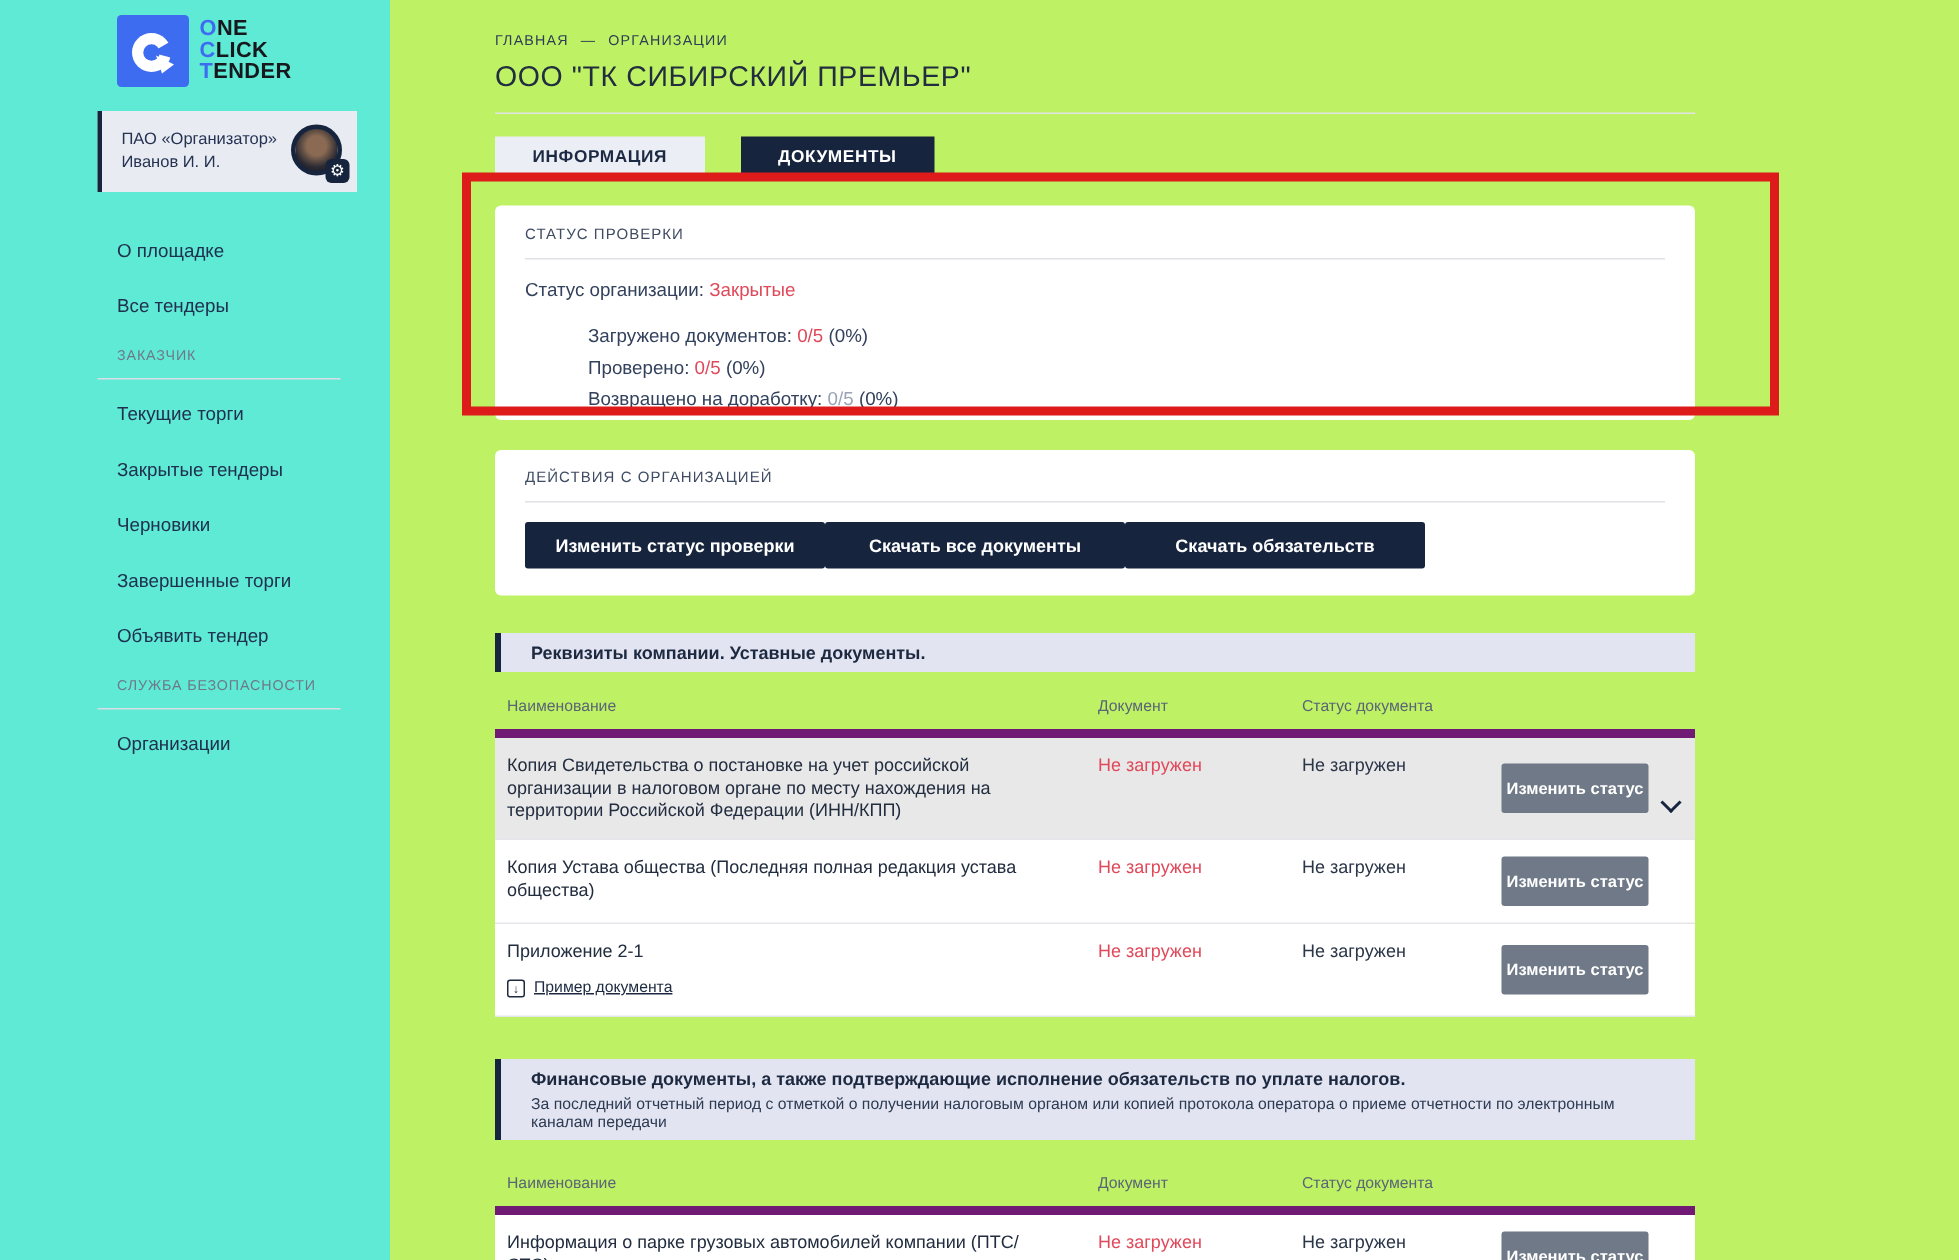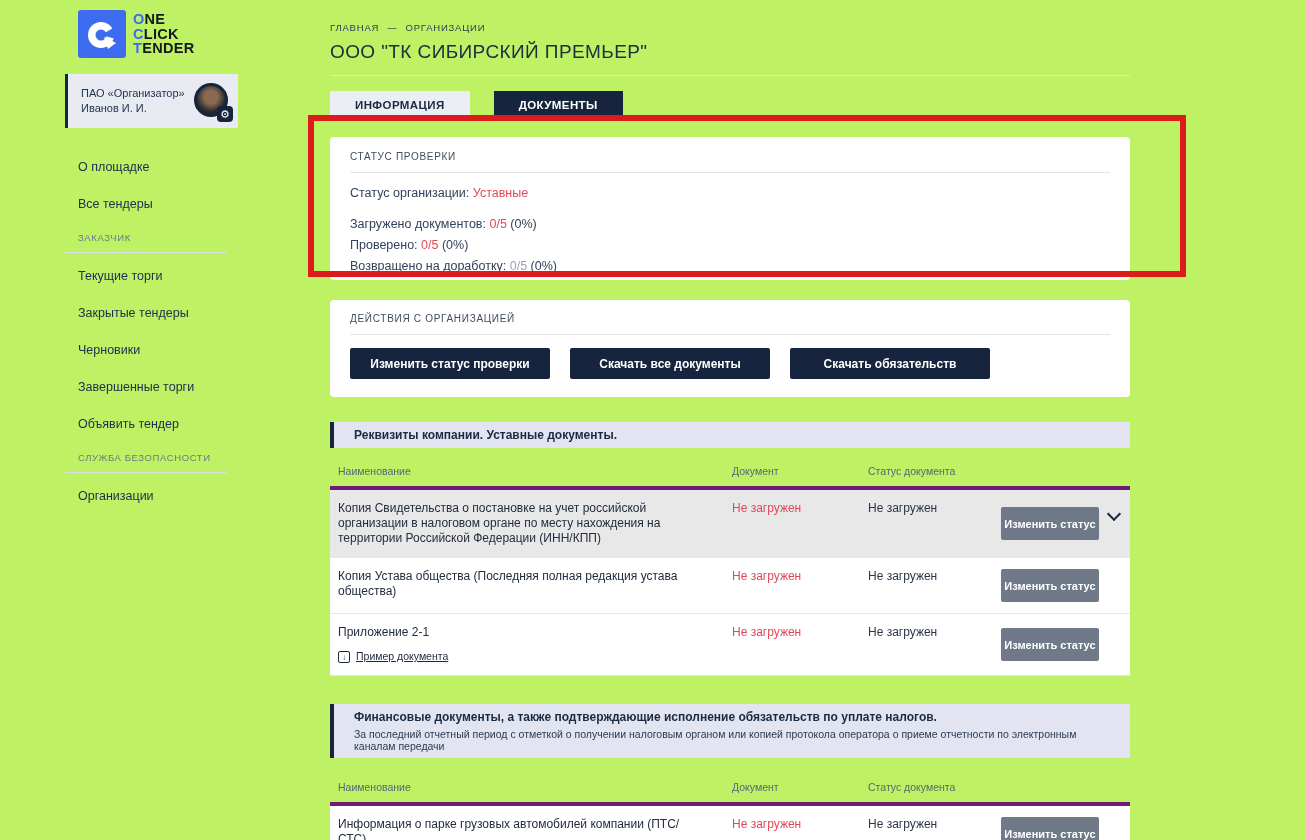--- a/index.html
+++ b/index.html
@@ -6,21 +6,21 @@
   html, body { width: 1306px; height: 840px; }
   body {
     font-family: "Liberation Sans", "DejaVu Sans", sans-serif;
     background: #ffffff;
     position: relative;
     overflow: hidden;
     color: #1f2c47;
   }
 
   
-  .sidebar { position: absolute; left: 0; top: 0; width: 260px; height: 100%; background: #bef264; }
+  .sidebar { position: absolute; left: 0; top: 0; width: 260px; height: 100%; background: #5eead4; }
   .logo { display: flex; align-items: center; gap: 7px; margin: 10px 0 16px 78px; cursor: pointer; }
   .logo-mark { width: 48px; height: 48px; flex: 0 0 48px; }
   .logo-text { font-weight: 800; font-size: 14.5px; line-height: 14.5px; letter-spacing: 0.3px; color: #16181d; }
   .logo-text .first { color: #3e6cf0; }
 
   .user-block {
     margin-left: 65px; width: 173px; background: #e9ebf2;
     border-left: 3px solid #16243d; padding: 9px 8px 9px 13px;
     display: flex; align-items: center; justify-content: space-between;
   }
@@ -67,59 +67,59 @@
     border: 6px solid #dd1b1b; z-index: 10; pointer-events: none;
   }
 
   .card { background: #ffffff; border-radius: 4px; }
   .card-title {
     font-size: 10px; letter-spacing: 0.7px; color: #3f4c63;
     padding-bottom: 10px; border-bottom: 1px solid #e1e1e6;
   }
 
   .status-card { margin-top: 19px; height: 143px; padding: 14px 20px; }
-  .status-line { font-size: 12.5px; color: #33415c; }
+  .status-line { font-size: 12.5px; color: #33415c; margin-left: 42px; }
   .status-line.first { margin: 13px 0 16px 0; }
   .status-line.counter { margin-bottom: 5px; line-height: 16px; }
   .val-red { color: #e0495a; }
   .val-muted { color: #9aa4b5; }
 
   .actions-card { margin-top: 20px; padding: 13px 20px 18px 20px; }
-  .actions-row { margin-top: 13px; display: flex; gap: 20px; }
+  .actions-row { margin-top: 13px; display: flex; gap: 0; }
   .action-btn {
     width: 200px; height: 31px; background: #16243d; color: #fff;
     font-size: 12px; font-weight: bold; border: none; border-radius: 2px; cursor: pointer;
     font-family: "Liberation Sans", sans-serif;
   }
 
   
   .section { margin-top: 25px; }
   .section-bar {
     background: #e2e5f1; border-left: 4px solid #16243d; padding: 6px 20px;
   }
   .section-bar .stitle { font-size: 12px; font-weight: bold; color: #1d2940; }
   .section-bar .ssub { font-size: 10.5px; color: #2c3a52; margin-top: 4px; }
 
   .thead {
     margin-top: 8px; display: grid; grid-template-columns: 394px 136px 133px 137px;
-    font-size: 10.5px; color: #5a6576; padding: 9px 0 9px 0; border-bottom: 4px solid #701a75;
+    font-size: 10.5px; color: #5a6576; padding: 9px 0 9px 0; border-bottom: 6px solid #701a75;
   }
   .thead > div { padding-left: 8px; }
 
   .trow {
     display: grid; grid-template-columns: 394px 136px 133px 137px;
     background: #ffffff; border-bottom: 1px solid #e6e6ea;
     padding: 11px 0; min-height: 49px; align-items: start;
   }
   .trow.gray { background: #e8e8e9; }
   .trow > div { padding-left: 8px; }
   .cell-name { font-size: 12px; line-height: 15px; color: #222d3f; padding-right: 20px; }
   .cell-doc { font-size: 12px; color: #e0495a; }
   .cell-status { font-size: 12px; color: #2b3648; }
-  .cell-action { display: flex; align-items: flex-start; justify-content: flex-end; gap: 8px; padding-right: 10px; align-self: center; }
+  .cell-action { display: flex; align-items: flex-end; justify-content: flex-end; gap: 8px; padding-right: 10px; align-self: center; }
   .row-btn {
     width: 105px; height: 33px; background: #6f7987; color: #fff;
     font-size: 11px; font-weight: bold; border: none; border-radius: 2px; cursor: pointer;
     font-family: "Liberation Sans", sans-serif;
   }
   .chev { width: 14px; height: 14px; position: relative; cursor: pointer; }
   .chev::before {
     content: ""; position: absolute; left: 2px; top: 2px; width: 8px; height: 8px;
     border-right: 2px solid #16243d; border-bottom: 2px solid #16243d; transform: rotate(45deg);
   }
@@ -193,21 +193,21 @@
 
     <div class="tabs">
       <div class="tab tab-inactive">ИНФОРМАЦИЯ</div>
       <div class="tab tab-active">ДОКУМЕНТЫ</div>
     </div>
 
     <div class="card status-card">
       <div class="card-title">СТАТУС ПРОВЕРКИ</div>
       <div class="status-line first">
         <span>Статус организации:</span>
-        <span class="val-red">Уставные</span>
+        <span class="val-red">Закрытые</span>
       </div>
       <div class="status-line counter">
         <span>Загружено документов:</span>
         <span class="val-red">0/5</span>
         <span>(0%)</span>
       </div>
       <div class="status-line counter">
         <span>Проверено:</span>
         <span class="val-red">0/5</span>
         <span>(0%)</span>

